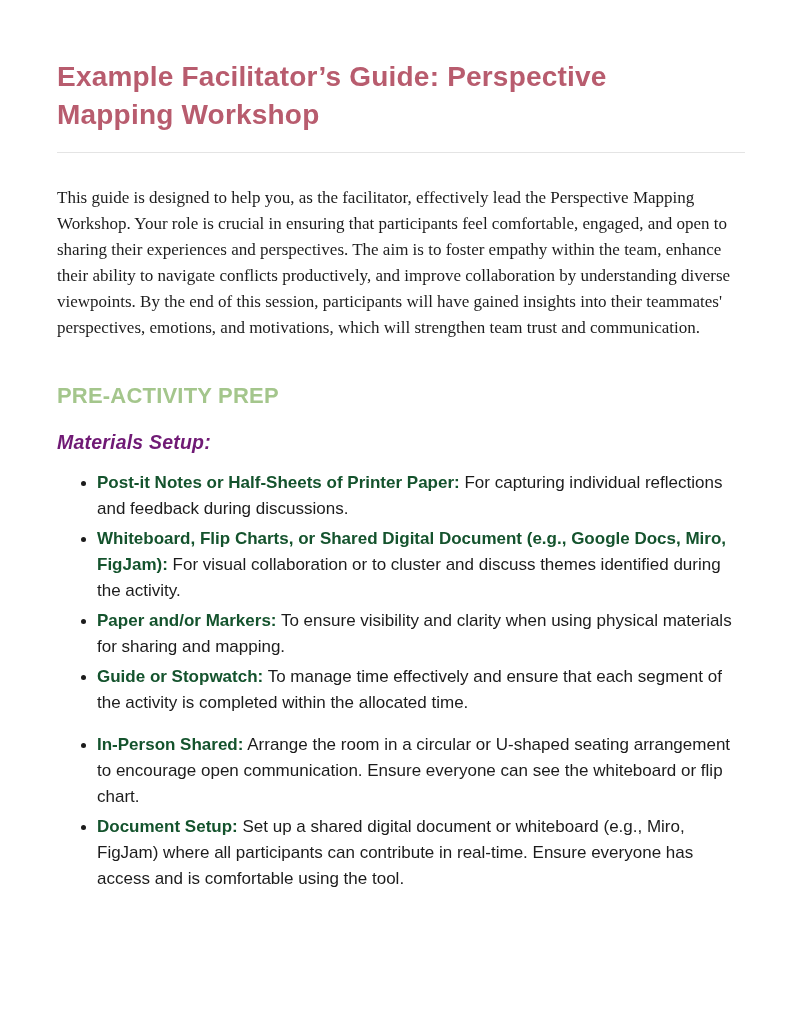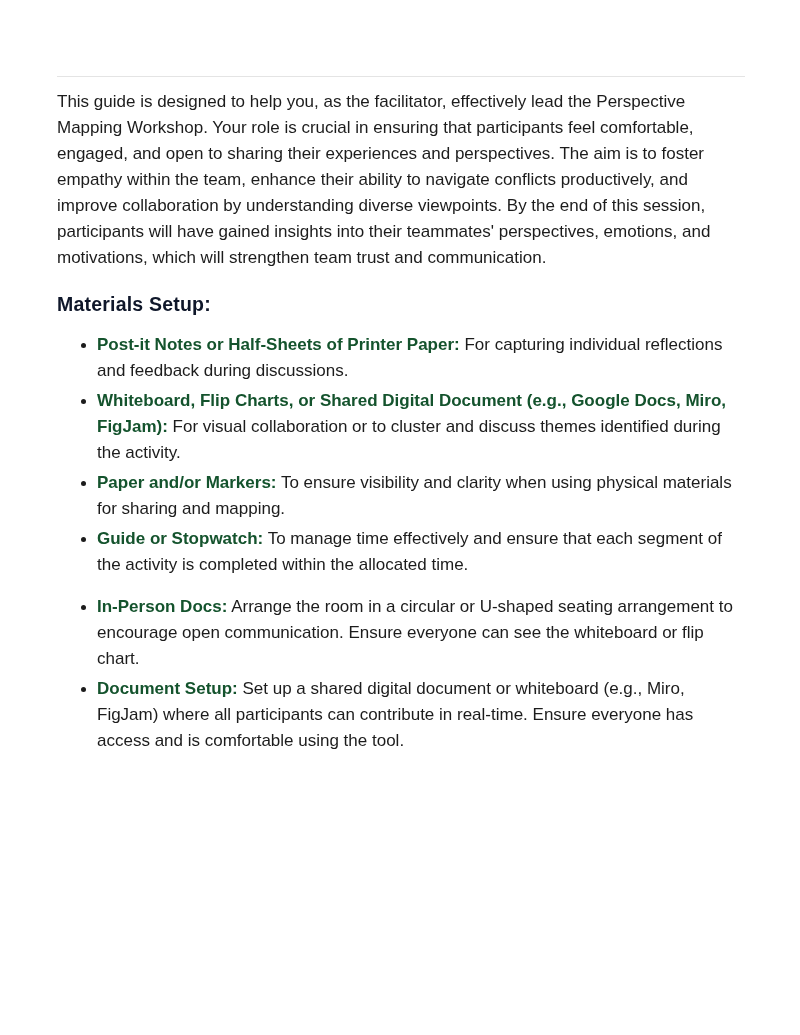--- a/index.html
+++ b/index.html
@@ -33,37 +33,39 @@
   h2.purpose-heading {
     font-size: 26px;
     font-weight: bold;
     color: #e5c78f;
     margin: 27px 0 0 0;
     letter-spacing: 0.3px;
   }
   p.body-text {
     font-size: 17px;
     line-height: 26px;
-    margin: 12px 0 0 0;
+    margin: 32px 0 0 0;
     color: #1c1c1c;
     max-width: 690px;
+    font-family: Liberation Serif, serif;
   }
   h2.prep-heading {
     font-size: 22px;
     font-weight: bold;
     color: #a4c68c;
     margin: 42px 0 0 0;
     letter-spacing: 0.2px;
   }
   h3.sub-heading {
     font-size: 19.5px;
     font-weight: bold;
-    color: #0f172a;
+    color: #701a75;
     margin: 22px 0 0 0;
     letter-spacing: 0.2px;
+    font-style: italic;
   }
   h3.sub-heading.env { margin-top: 42px; }
   ul.bullet-list {
     margin: 16px 0 0 0;
     padding-left: 40px;
     max-width: 690px;
   }
   ul.bullet-list li {
     font-size: 17px;
     line-height: 26px;
@@ -74,26 +76,28 @@
   .lead {
     font-weight: bold;
     color: #14532d;
   }
 </style>
 </head>
 <body>
 
 <div class="page">
 
+  <h1 class="doc-title">Example Facilitator’s Guide: Perspective Mapping Workshop</h1>
 
   <hr class="divider">
 
 
   <p class="body-text">This guide is designed to help you, as the facilitator, effectively lead the Perspective Mapping Workshop. Your role is crucial in ensuring that participants feel comfortable, engaged, and open to sharing their experiences and perspectives. The aim is to foster empathy within the team, enhance their ability to navigate conflicts productively, and improve collaboration by understanding diverse viewpoints. By the end of this session, participants will have gained insights into their teammates' perspectives, emotions, and motivations, which will strengthen team trust and communication.</p>
 
+  <h2 class="prep-heading">PRE-ACTIVITY PREP</h2>
 
   <h3 class="sub-heading">Materials Setup:</h3>
 
   <ul class="bullet-list">
     <li>
       <span class="lead">Post-it Notes or Half-Sheets of Printer Paper:</span>
       <span>For capturing individual reflections and feedback during discussions.</span>
     </li>
     <li>
       <span class="lead">Whiteboard, Flip Charts, or Shared Digital Document (e.g., Google Docs, Miro, FigJam):</span>
@@ -105,21 +109,21 @@
     </li>
     <li>
       <span class="lead">Guide or Stopwatch:</span>
       <span>To manage time effectively and ensure that each segment of the activity is completed within the allocated time.</span>
     </li>
   </ul>
 
 
   <ul class="bullet-list">
     <li>
-      <span class="lead">In-Person Docs:</span>
+      <span class="lead">In-Person Shared:</span>
       <span>Arrange the room in a circular or U-shaped seating arrangement to encourage open communication. Ensure everyone can see the whiteboard or flip chart.</span>
     </li>
     <li>
       <span class="lead">Document Setup:</span>
       <span>Set up a shared digital document or whiteboard (e.g., Miro, FigJam) where all participants can contribute in real-time. Ensure everyone has access and is comfortable using the tool.</span>
     </li>
   </ul>
 
 </div>
 

